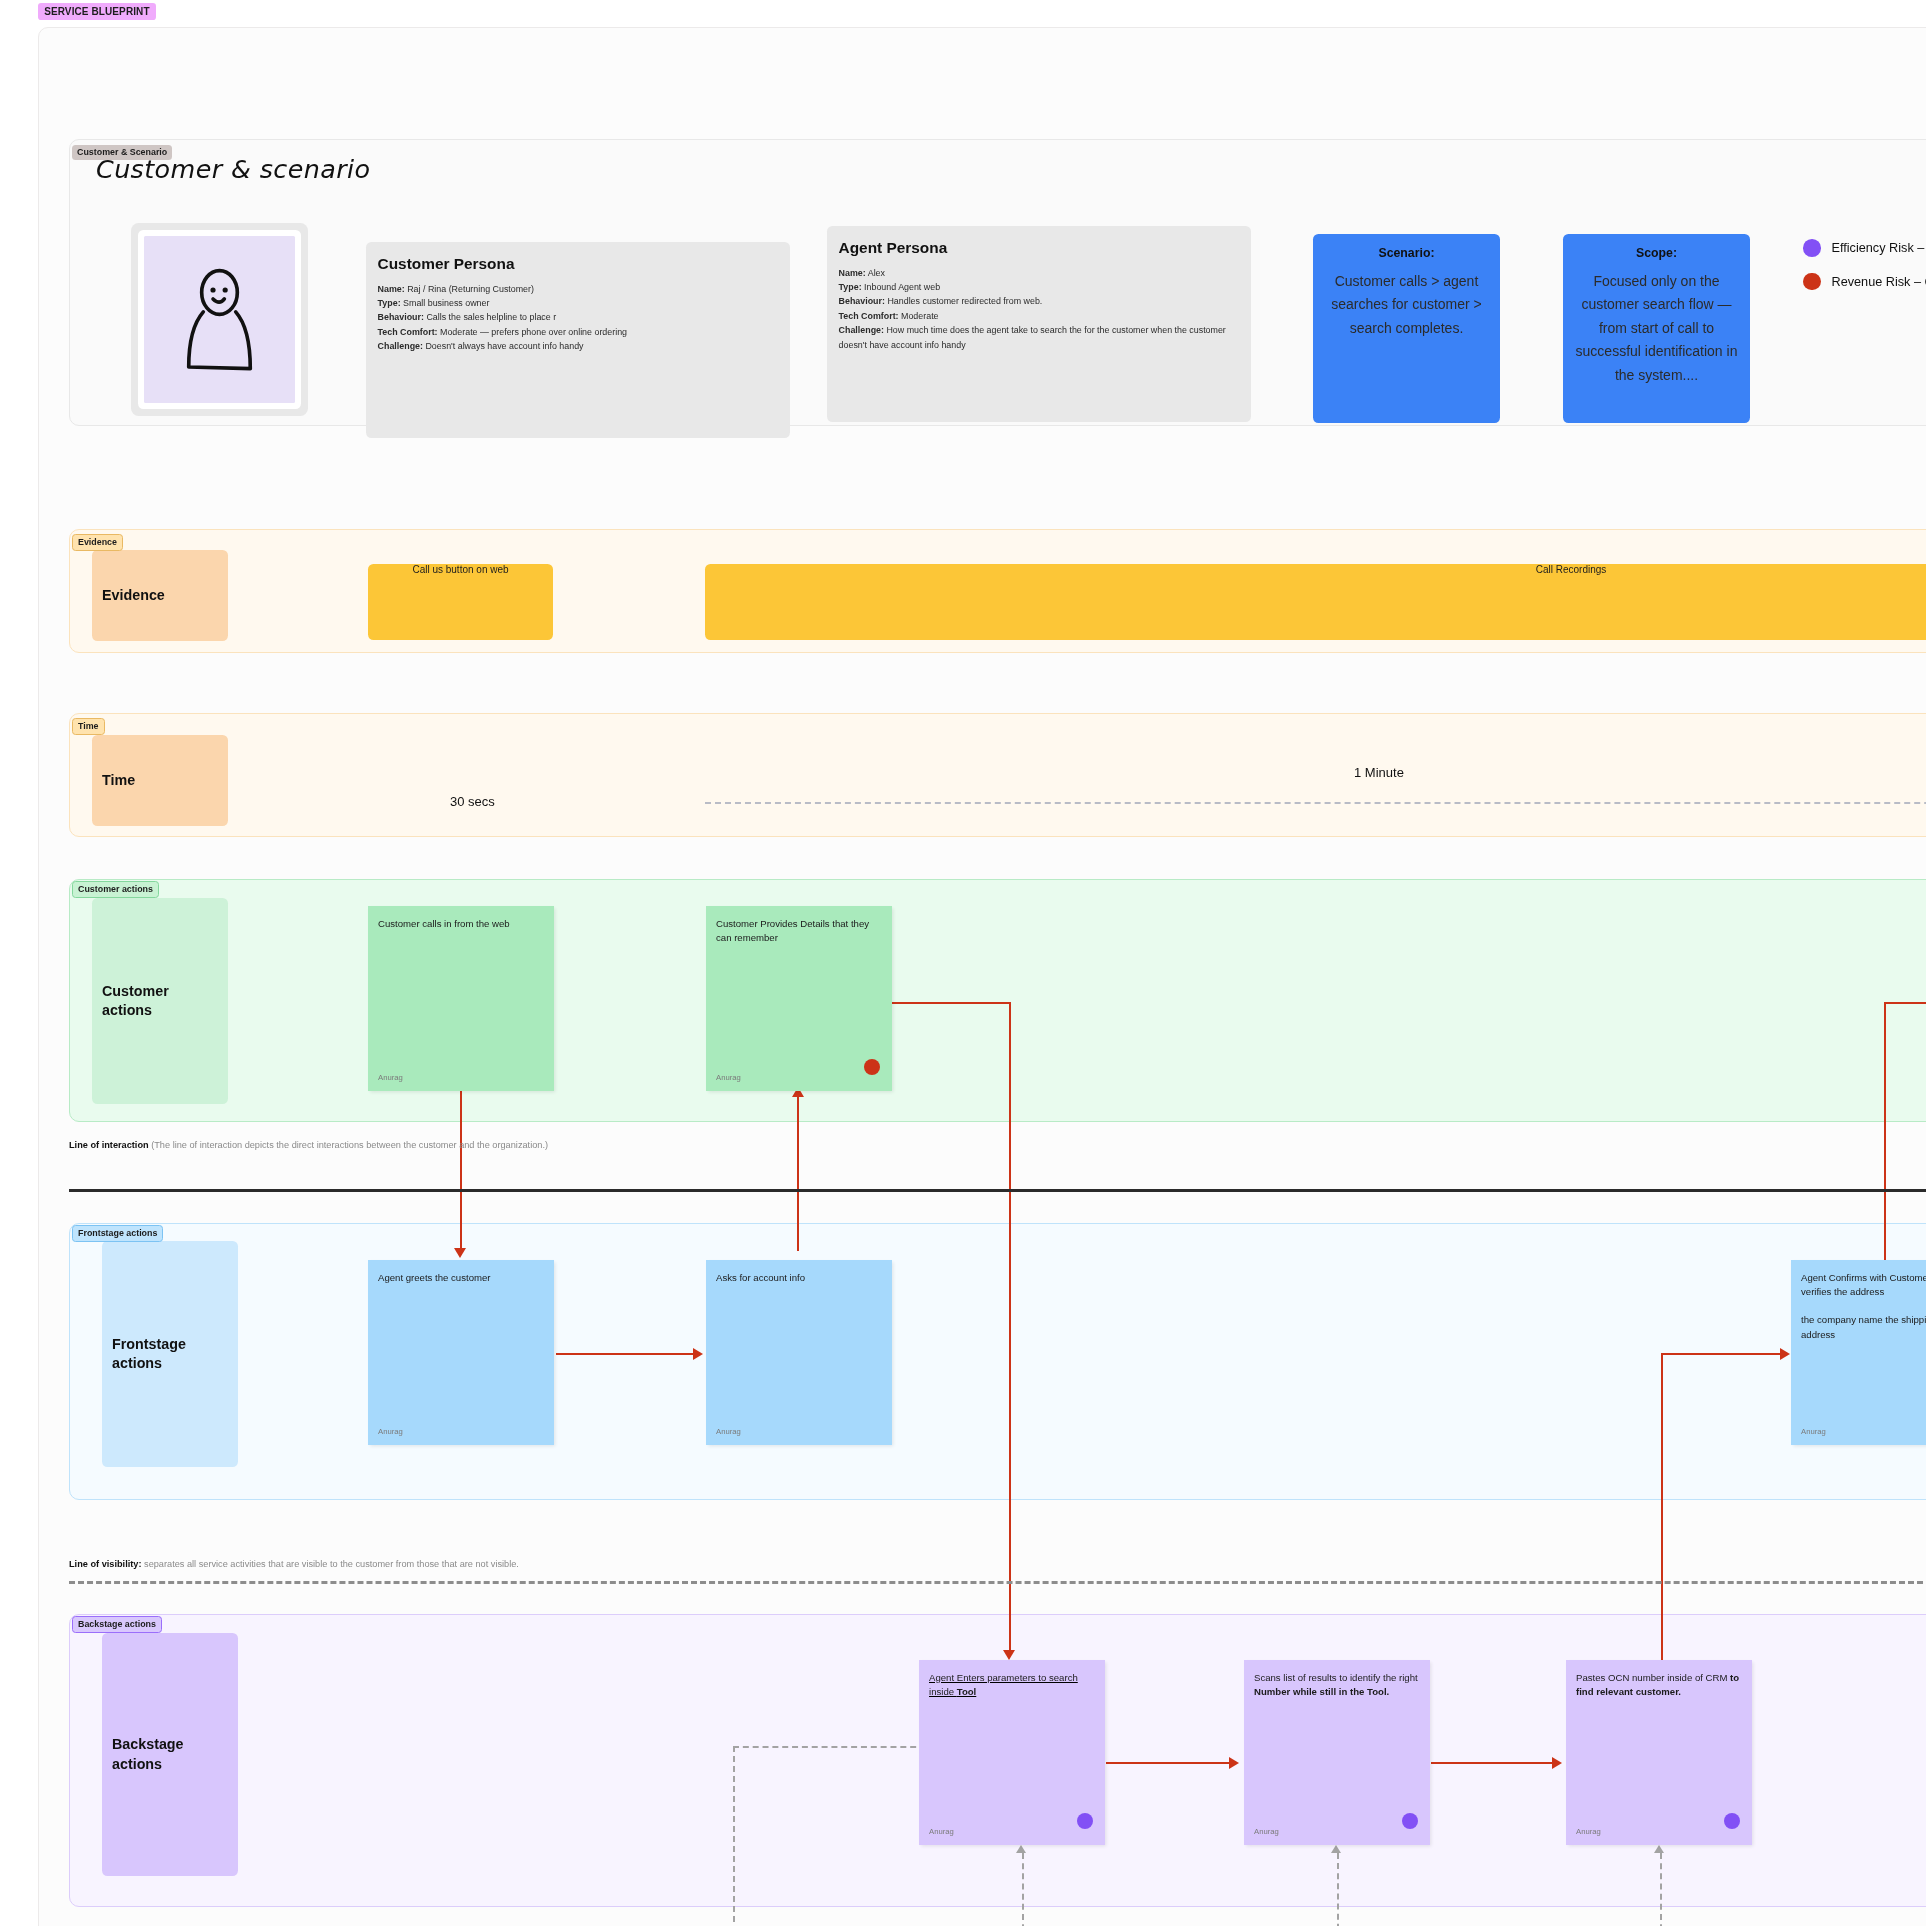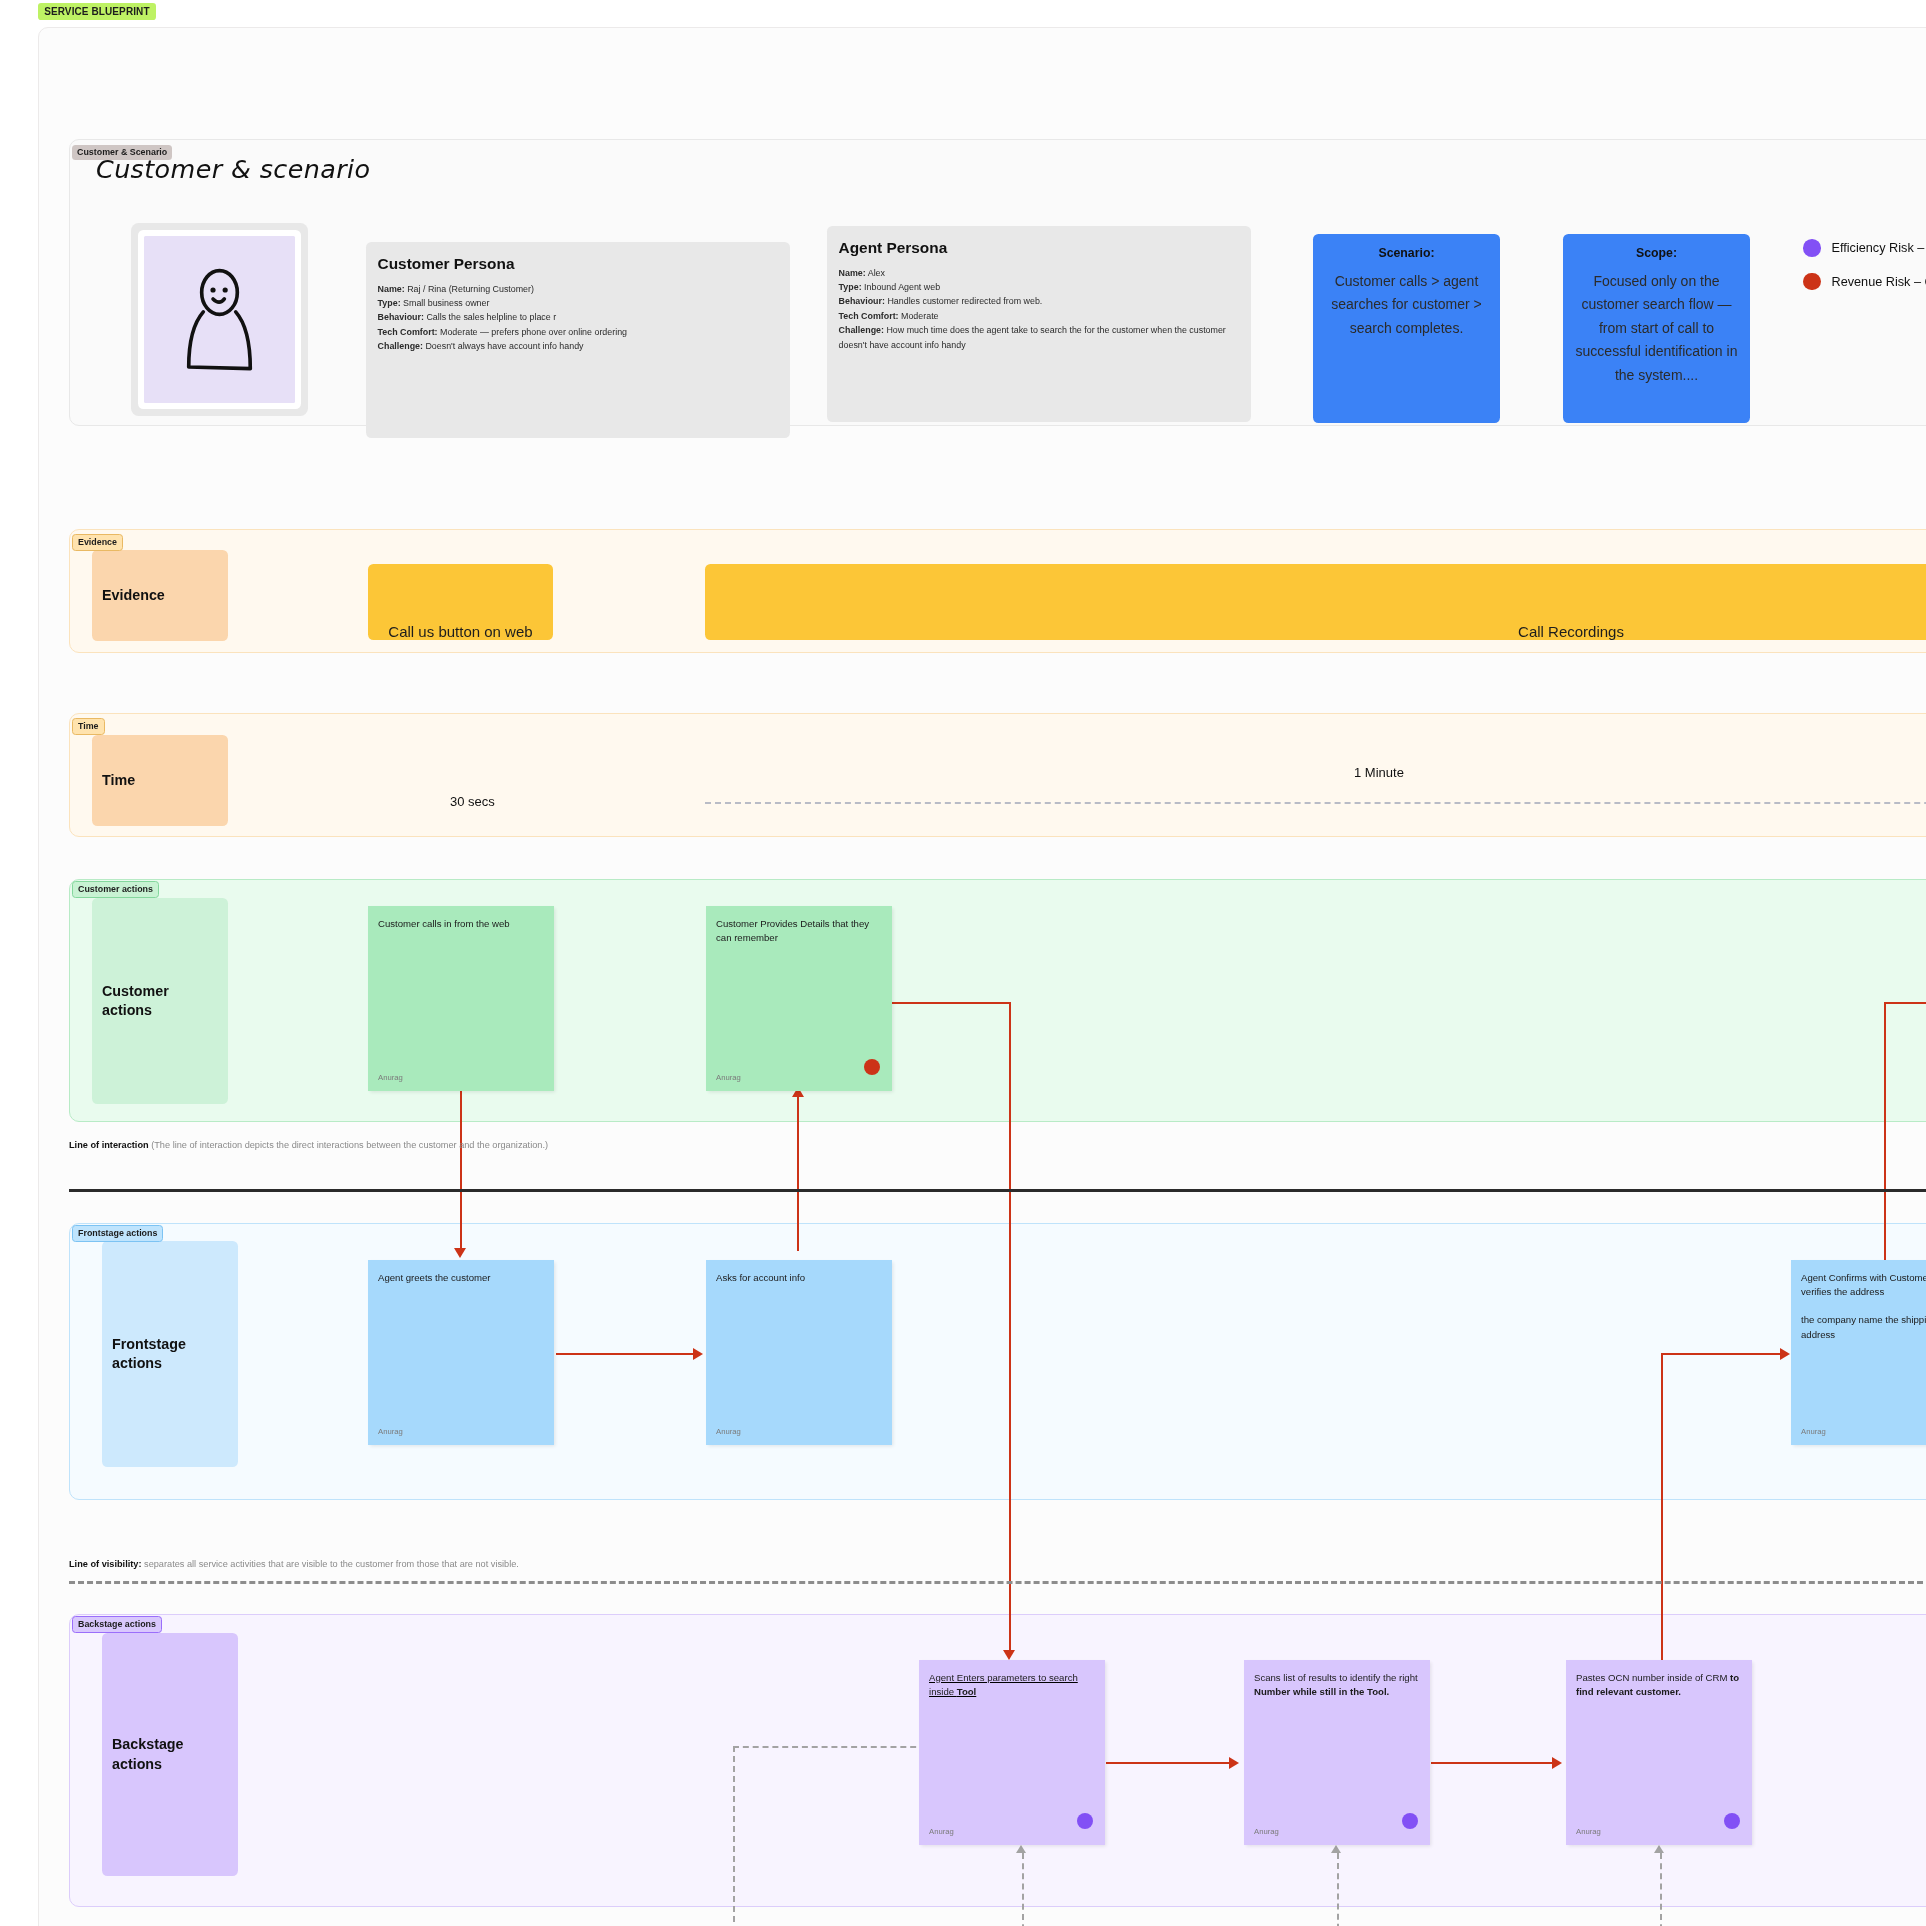--- a/index.html
+++ b/index.html
@@ -8,21 +8,21 @@
     background: #ffffff;
     font-family: "Liberation Sans", sans-serif;
     overflow: hidden;
   }
 
   #canvas { position: relative; width: 2712px; height: 2464px; background:#fff; }
 
   
   .frame-tag {
     position: absolute;
-    background: #bef264;
+    background: #f0abfc;
     color: #1d1d1d;
     font-size: 10px;
     font-weight: 700;
     letter-spacing: 0.1px;
     padding: 2.7px 6.2px 3.5px;
     border-radius: 3.1px;
     white-space: nowrap;
   }
   .outer-frame {
     position: absolute;
@@ -108,22 +108,22 @@
   .legend-dot { width: 17.7px; height: 17.7px; border-radius: 50%; margin-right: 10.8px; flex: 0 0 auto; }
   .legend-text { font-size: 12.7px; color: #111; white-space: nowrap; }
 
   
   #ev-band { left: 69px; top: 529px; width: 2470px; height: 124px;
              background: #fff9ef; border: 0.8px solid #fbe3bd; }
   #ev-tag { left: 72px; top: 534px; background: #ffe3ae; border:0.8px solid #e9b963; }
   #ev-label { left: 92px; top: 550px; width: 136px; height: 91px; background:#fbd6ad; }
   .ev-chip {
     position: absolute; background: #fcc637; border-radius: 5.4px;
-    display:flex; align-items:flex-end; justify-content:center;
-    font-size: 15px; color:#1d1d1d; text-align:center; padding: 0 7px;
+    display:flex; align-items:flex-start; justify-content:center;
+    font-size: 10px; color:#1d1d1d; text-align:center; padding: 0 7px;
   }
 
   
   #tm-band { left: 69px; top: 713px; width: 2470px; height: 124px;
              background: #fff9ef; border: 0.8px solid #fbe3bd; }
   #tm-tag { left: 72px; top: 718px; background: #ffe3ae; border:0.8px solid #e9b963; }
   #tm-label { left: 92px; top: 735px; width: 136px; height: 91px; background:#fbd6ad; }
   .time-text { position: absolute; font-size: 13px; color:#111; white-space: nowrap; }
   .time-dash {
     position: absolute; height: 0;

